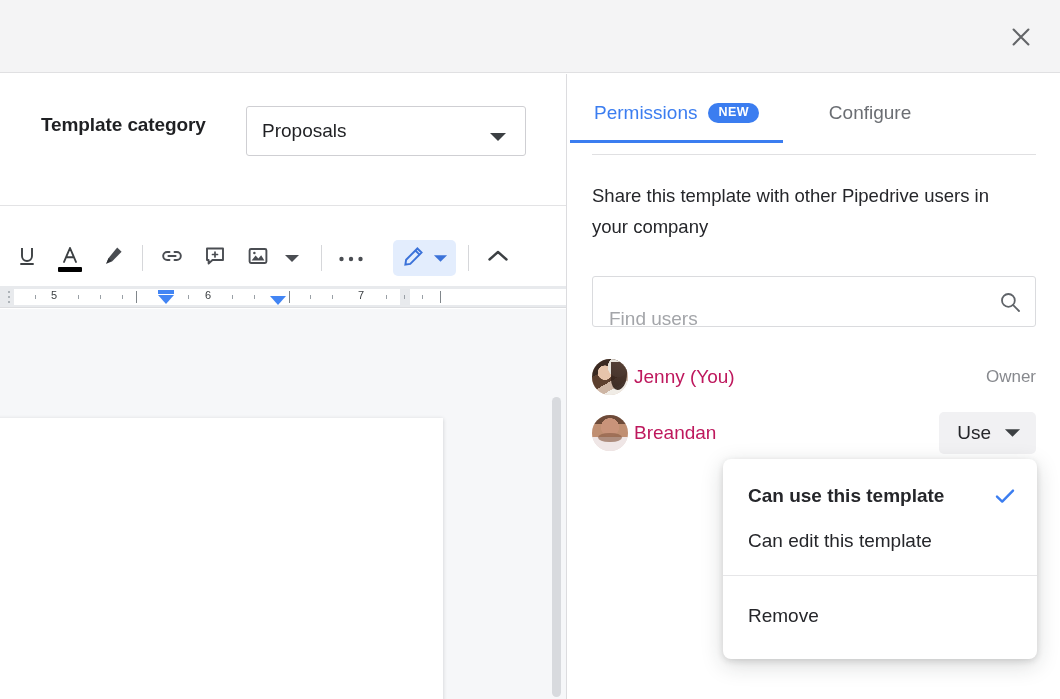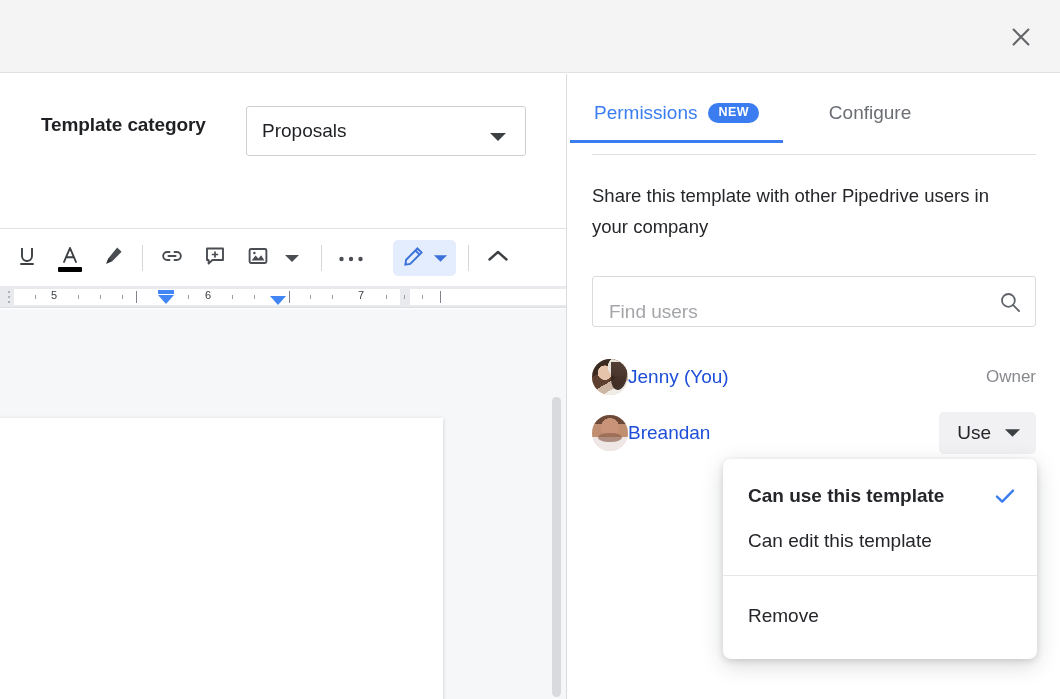--- a/index.html
+++ b/index.html
@@ -56,21 +56,21 @@
     background: #ffffff;
     border-right: 1px solid #dcdcdf;
     box-sizing: border-box;
     overflow: hidden;
   }
 
   .category-row {
     position: absolute;
     left: 0; top: 0;
     width: 566px;
-    height: 155px;
+    height: 132px;
     border-bottom: 1px solid #e3e3e5;
     box-sizing: border-box;
   }
   .category-label {
     position: absolute;
     left: 41px;
     top: 40px;
     font-size: 19px;
     font-weight: bold;
     color: #1f2023;
@@ -347,21 +347,21 @@
     height: 51px;
     border: 1px solid #dadbde;
     border-radius: 3px;
     background: #fff;
     box-sizing: border-box;
     cursor: text;
   }
   .find-users input {
     position: absolute;
     left: 14px;
-    top: 9px;
+    top: 16px;
     width: 380px;
     height: 49px;
     border: none;
     outline: none;
     background: transparent;
     font-family: "Liberation Sans", sans-serif;
     font-size: 19px;
     color: #25262a;
   }
   .find-users input::placeholder { color: #a3a5a9; }
@@ -427,23 +427,23 @@
     content: "";
     position: absolute;
     left: 18%; top: 50%;
     width: 64%; height: 26%;
     border-radius: 50%;
     background: #8a5e46;
     opacity: .65;
   }
 
   .user-name {
-    margin-left: 0;
+    margin-left: 6px;
     font-size: 19px;
-    color: #1d4ed8;
+    color: #be185d;
   }
   .user-role {
     margin-left: auto;
     font-size: 17px;
     color: #87898e;
   }
   .use-btn {
     margin-left: auto;
     display: flex;
     align-items: center;

